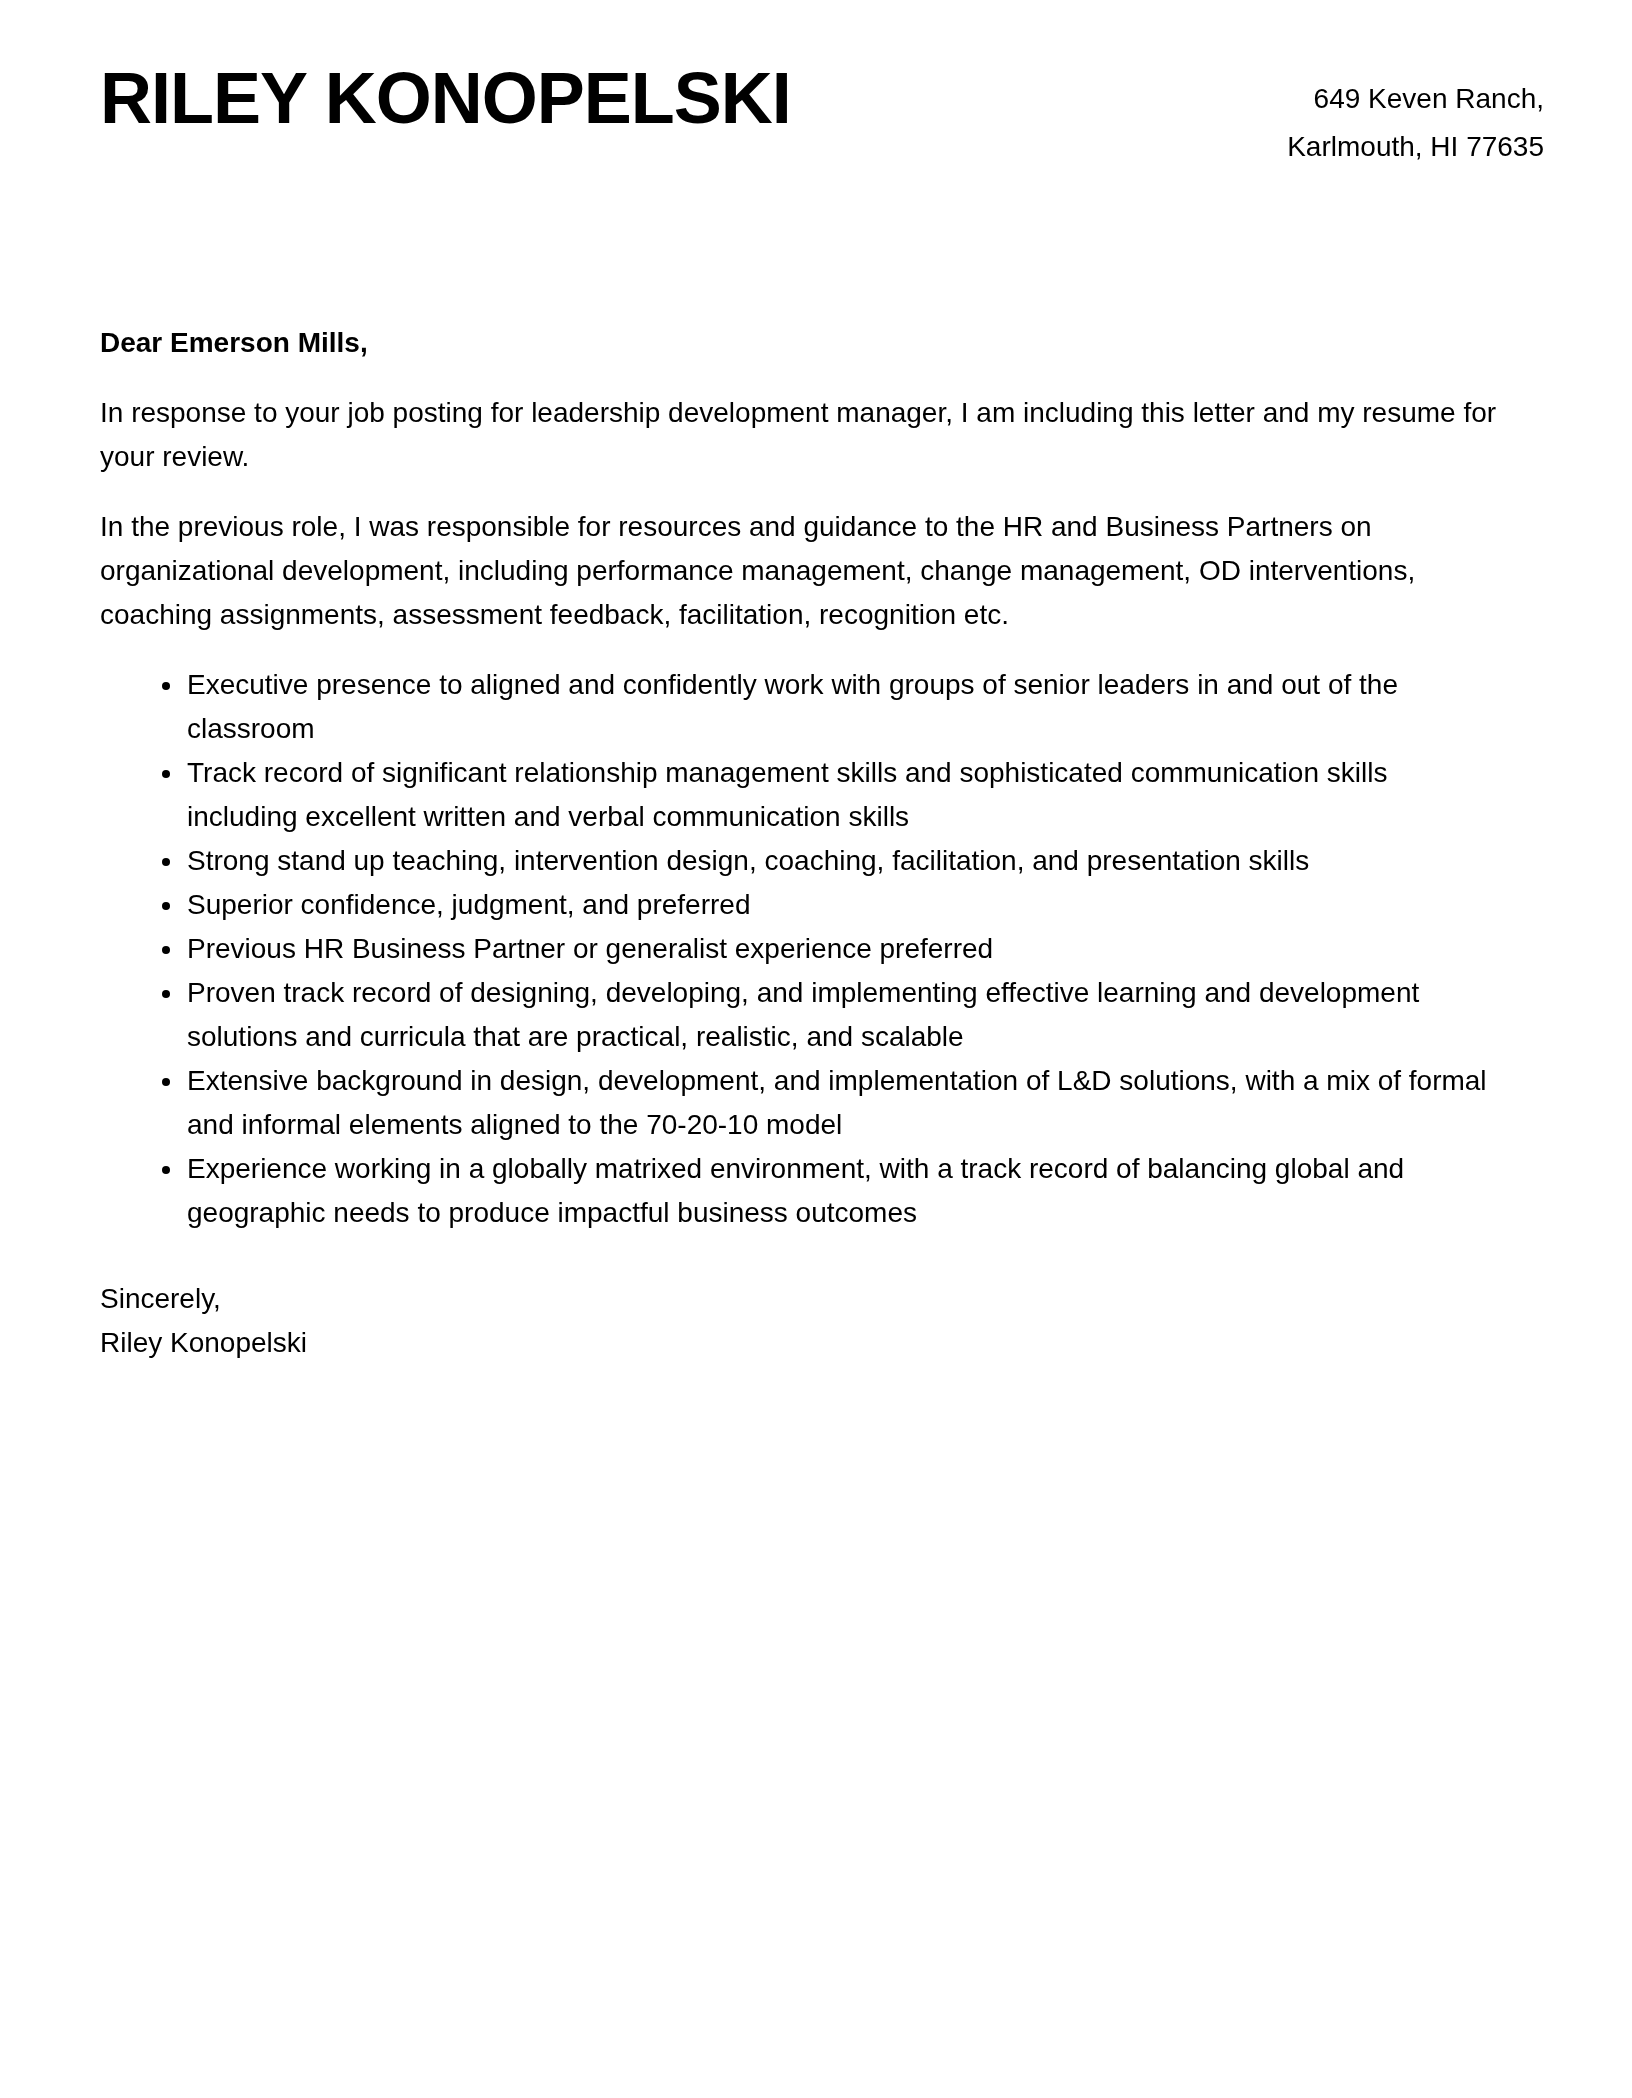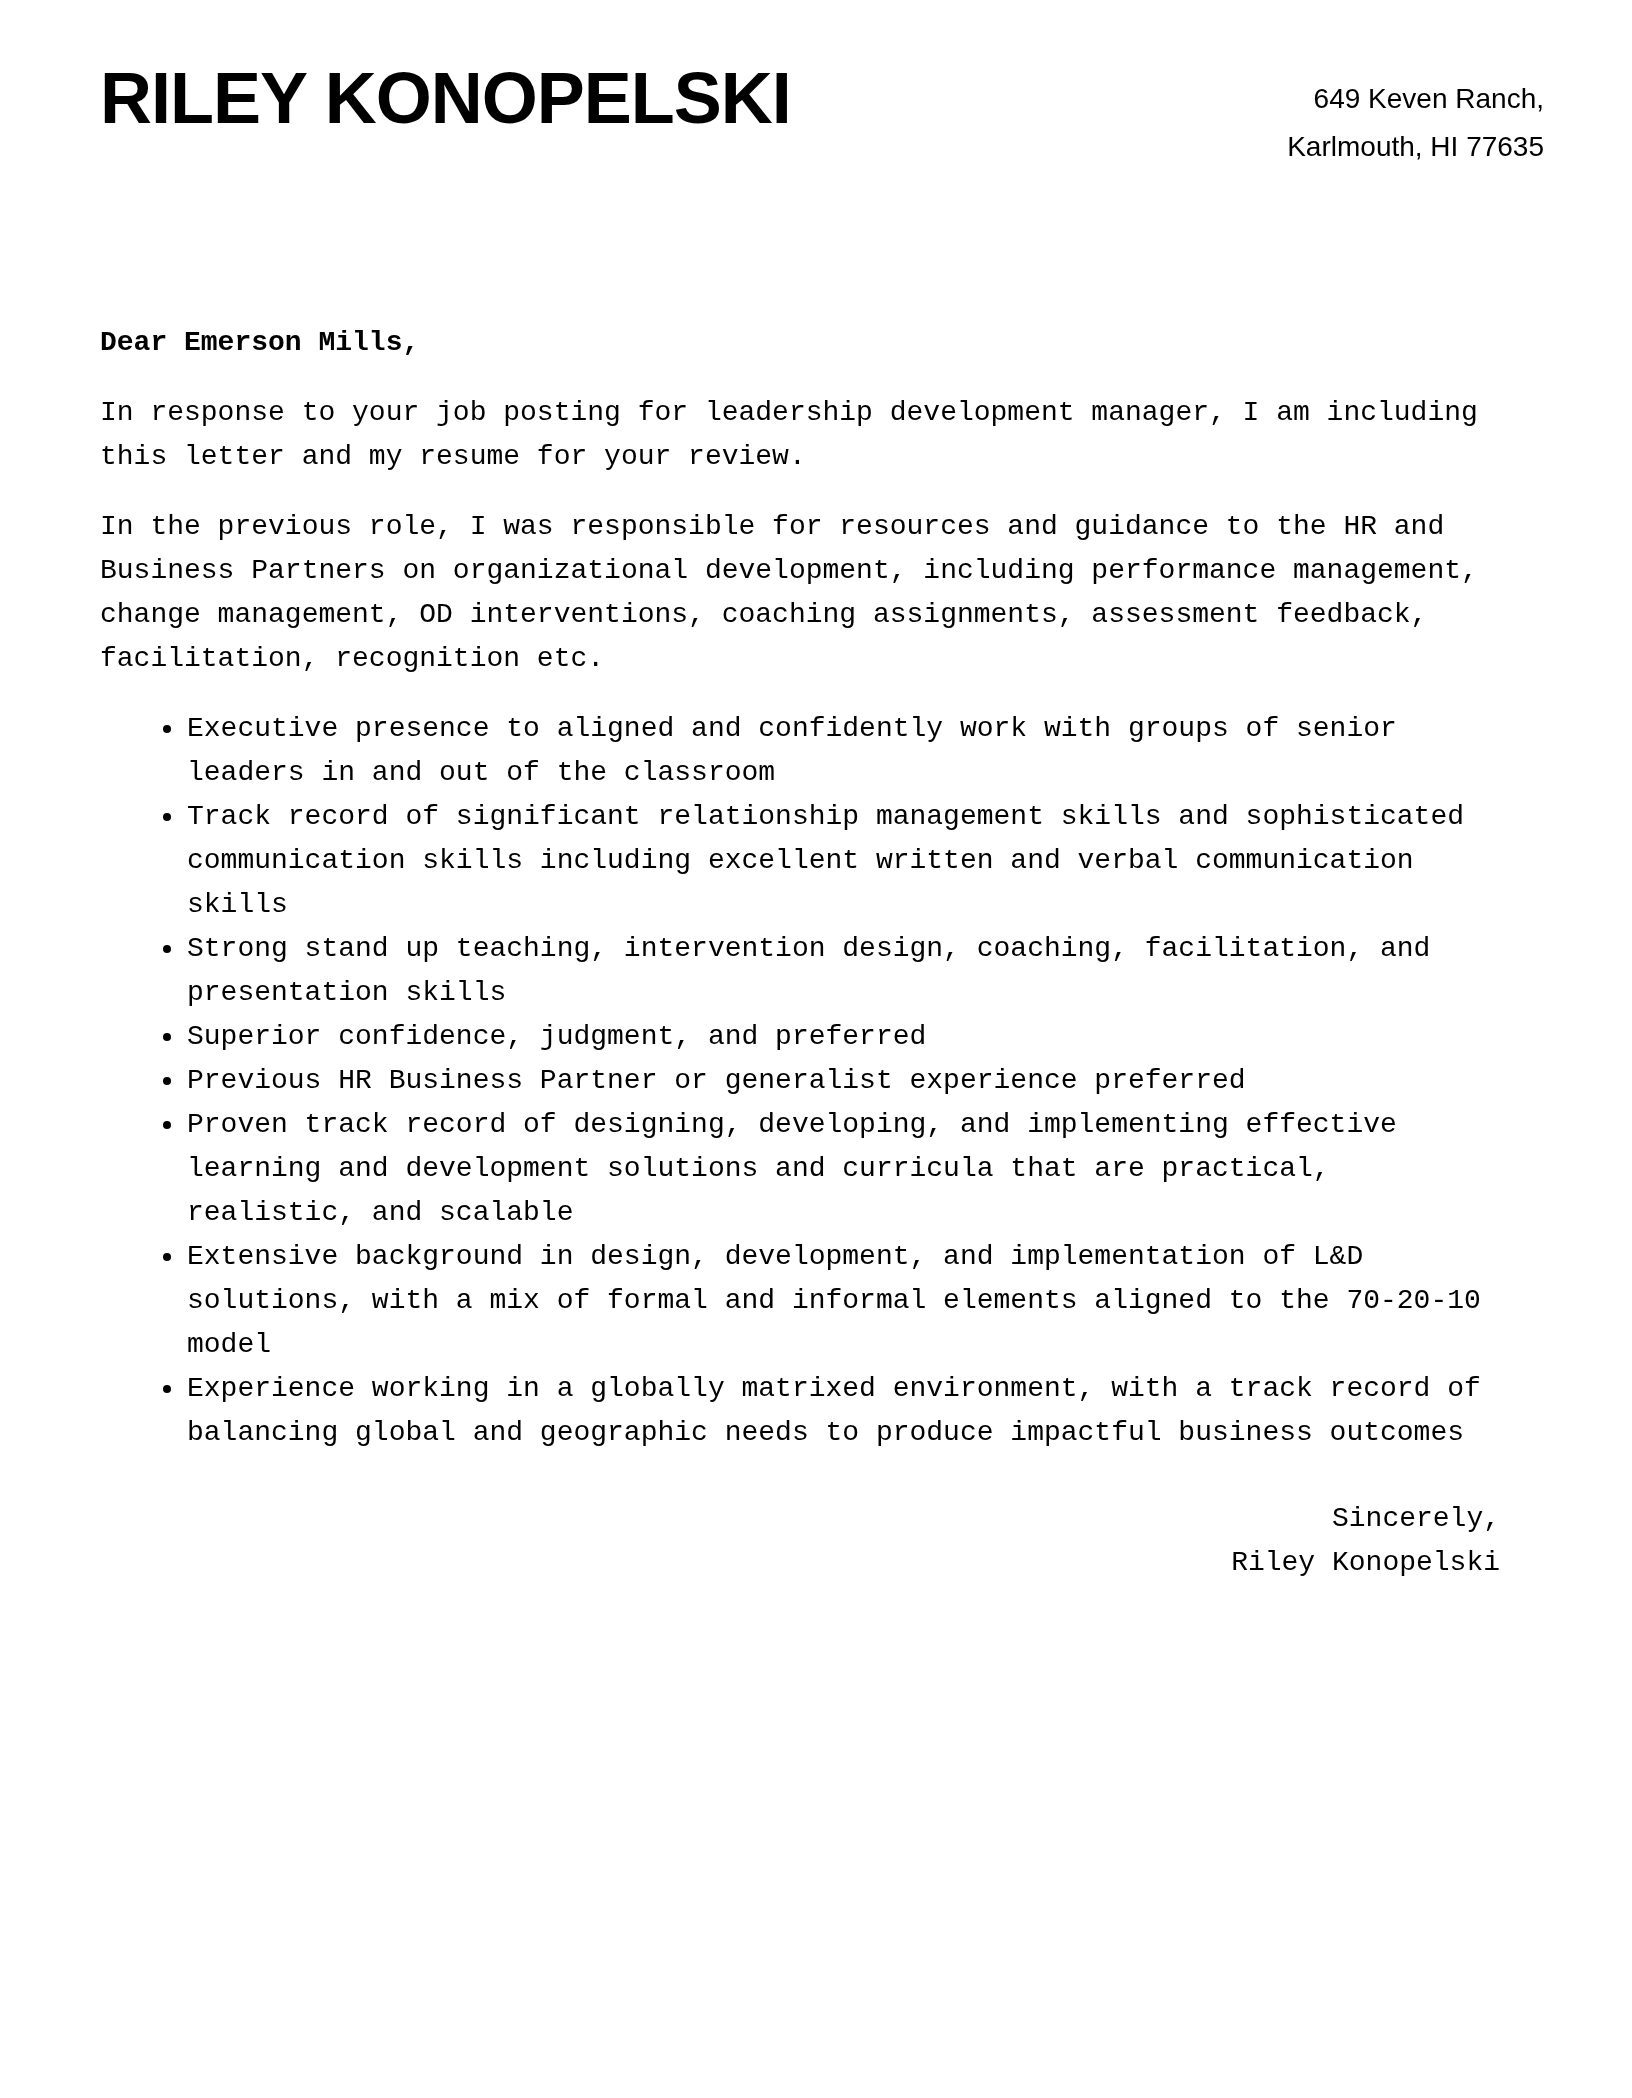--- a/index.html
+++ b/index.html
@@ -36,21 +36,20 @@
     margin-right: 28px;
     font-size: 28px;
     line-height: 48px;
     text-align: right;
   }
   .letter-body {
     margin-top: 150px;
     width: 1400px;
     font-size: 28px;
     line-height: 44px;
-    font-family: Liberation Mono, monospace;
   }
   .letter-body p {
     margin: 0 0 26px 0;
   }
   .greeting {
     font-weight: 700;
   }
   ul.requirements {
     margin: 26px 0 36px 0;
     padding-left: 85px;
@@ -59,21 +58,20 @@
   ul.requirements li {
     margin: 0;
     padding-left: 2px;
   }
   .closing {
     font-weight: 700;
     margin-top: 36px !important;
   }
   .signoff {
     margin-top: 42px !important;
-    text-align: right;
   }
 </style>
 </head>
 <body>
 
 <div class="page">
 
   <header class="header">
     <h1 class="applicant-name">RILEY KONOPELSKI</h1>
     <div class="address">

